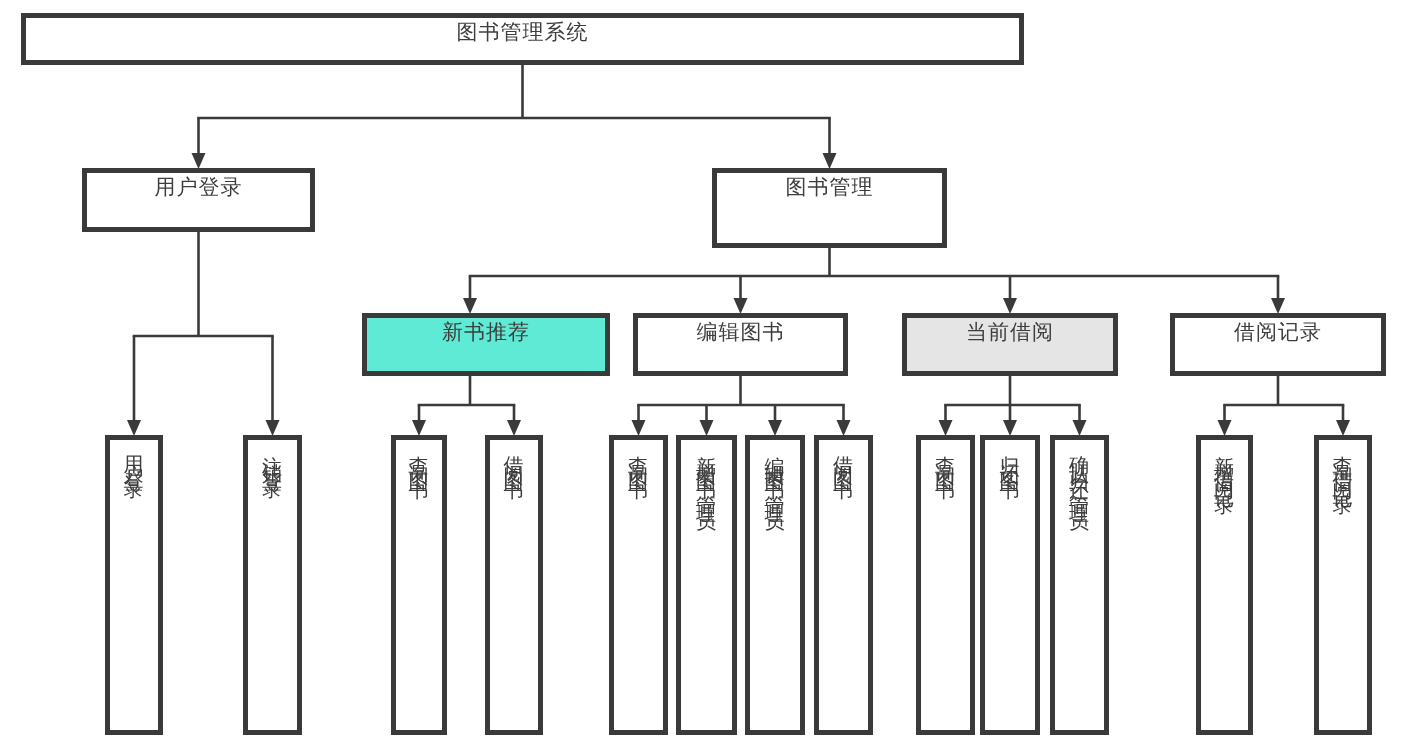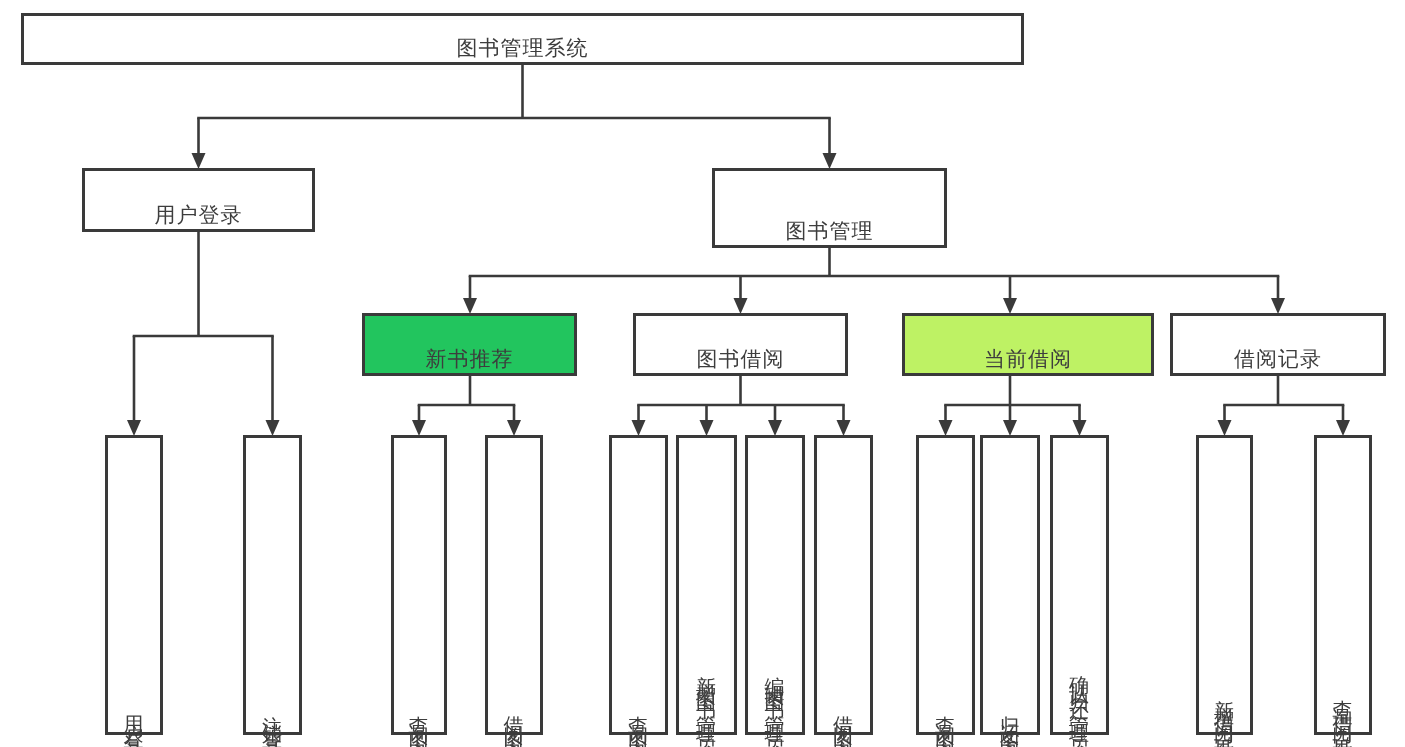--- a/index.html
+++ b/index.html
@@ -20,23 +20,23 @@
     left: 0;
     top: 0;
     width: 1405px;
     height: 747px;
     pointer-events: none;
   }
   .node {
     position: absolute;
     box-sizing: border-box;
     background: #ffffff;
-    border: 3px solid #c4b5fd;
+    border: 5px solid #c4b5fd;
     display: flex;
-    align-items: flex-end;
+    align-items: flex-start;
     justify-content: center;
     color: #3d3d3d;
   }
   .node .hlabel {
     font-size: 21px;
     letter-spacing: 1px;
     white-space: nowrap;
   }
   .node .vlabel {
     writing-mode: vertical-rl;
@@ -118,27 +118,27 @@
   <div id="nodes-layer">
       <div class="node" style="left: 21px; top: 13px; width: 1003px; height: 52px; border-color: rgb(58, 58, 58); background: rgb(255, 255, 255); color: rgb(61, 61, 61);">
         <span class="hlabel">图书管理系统</span>
       </div>
       <div class="node" style="left: 82px; top: 168px; width: 233px; height: 64px; border-color: rgb(58, 58, 58); background: rgb(255, 255, 255); color: rgb(61, 61, 61);">
         <span class="hlabel">用户登录</span>
       </div>
       <div class="node" style="left: 712px; top: 168px; width: 235px; height: 80px; border-color: rgb(58, 58, 58); background: rgb(255, 255, 255); color: rgb(61, 61, 61);">
         <span class="hlabel">图书管理</span>
       </div>
-      <div class="node" style="left: 362px; top: 313px; width: 215px; height: 63px; border-color: rgb(58, 58, 58); background: #22c55e; color: rgb(61, 61, 61);">
+      <div class="node" style="left: 362px; top: 313px; width: 248px; height: 63px; border-color: rgb(58, 58, 58); background: #5eead4; color: rgb(61, 61, 61);">
         <span class="hlabel">新书推荐</span>
       </div>
       <div class="node" style="left: 633px; top: 313px; width: 215px; height: 63px; border-color: rgb(58, 58, 58); background: rgb(255, 255, 255); color: rgb(61, 61, 61);">
-        <span class="hlabel">图书借阅</span>
+        <span class="hlabel">编辑图书</span>
       </div>
-      <div class="node" style="left: 902px; top: 313px; width: 252px; height: 63px; border-color: rgb(58, 58, 58); background: #bef264; color: rgb(61, 61, 61);">
+      <div class="node" style="left: 902px; top: 313px; width: 216px; height: 63px; border-color: rgb(58, 58, 58); background: #e5e5e5; color: rgb(61, 61, 61);">
         <span class="hlabel">当前借阅</span>
       </div>
       <div class="node" style="left: 1170px; top: 313px; width: 216px; height: 63px; border-color: rgb(58, 58, 58); background: rgb(255, 255, 255); color: rgb(61, 61, 61);">
         <span class="hlabel">借阅记录</span>
       </div>
       <div class="node" style="left: 105px; top: 435px; width: 58px; height: 300px; border-color: rgb(58, 58, 58); background: rgb(255, 255, 255); color: rgb(61, 61, 61);">
         <span class="vlabel">用户登录</span>
       </div>
       <div class="node" style="left: 243px; top: 435px; width: 59px; height: 300px; border-color: rgb(58, 58, 58); background: rgb(255, 255, 255); color: rgb(61, 61, 61);">
         <span class="vlabel">注销登录</span>

